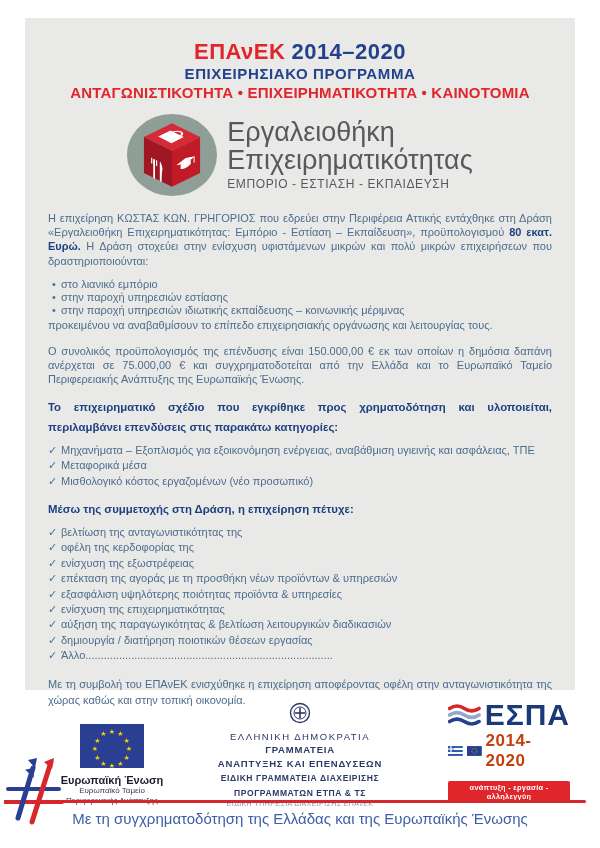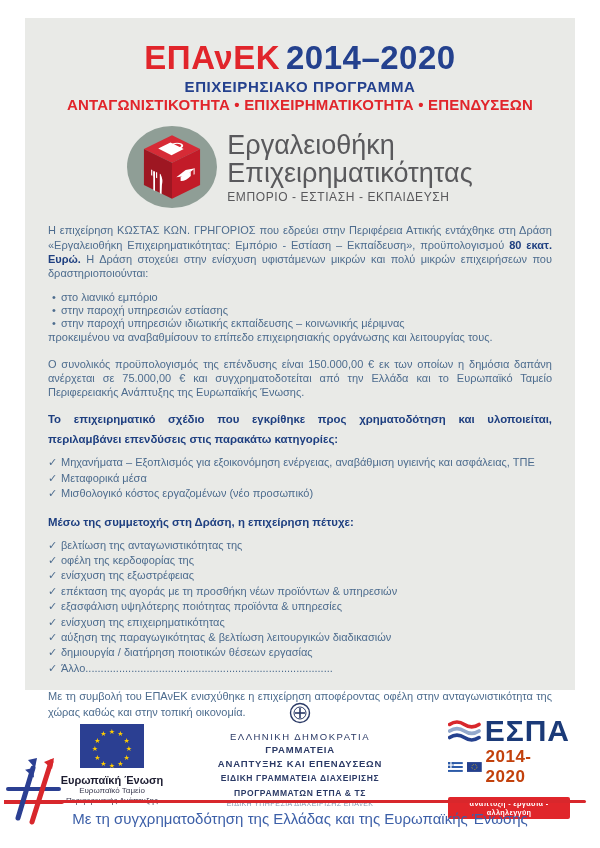--- a/index.html
+++ b/index.html
@@ -6,21 +6,21 @@
   .page{
     position:relative;width:600px;height:848px;background:#ffffff;
     font-family:"Liberation Sans", sans-serif;overflow:hidden;
   }
   .card{
     position:absolute;left:25px;top:18px;width:550px;height:672px;
     background:#e9eae7;
   }
   
   .hdr{padding-top:21px;text-align:center;line-height:1.15;}
-  .hdr-l1{font-size:33px;font-weight:bold;letter-spacing:0.5px;}
+  .hdr-l1{font-size:22px;font-weight:bold;letter-spacing:0.5px;}
   .hdr-acronym{color:#e1252b;}
   .hdr-years{color:#24418e;font-weight:600;margin-left:6px;}
   .hdr-l2{font-size:15px;font-weight:bold;color:#24418e;letter-spacing:0.6px;margin-top:1px;}
   .hdr-l3{font-size:15px;font-weight:bold;color:#e1252b;letter-spacing:0.2px;margin-top:1px;}
   
   .brand{display:flex;align-items:center;justify-content:center;margin-top:13px;gap:10px;}
   .brand-circle{width:90px;height:82px;border-radius:50%;background:#8f9e96;display:flex;align-items:center;justify-content:center;flex:0 0 auto;}
   .brand-text{text-align:left;}
   .brand-title{font-size:27px;color:#59595c;line-height:28px;}
   .brand-sub{font-size:12px;color:#59595c;letter-spacing:0.6px;margin-top:3px;}
@@ -40,21 +40,21 @@
   
   .eu-block{position:absolute;left:44px;top:724px;width:136px;text-align:center;}
   .eu-flag{display:inline-block;}
   .eu-name{font-size:11px;font-weight:bold;color:#1c1c30;margin-top:2px;}
   .eu-small{font-size:8px;color:#3a3a50;line-height:9.5px;}
   .min-block{position:absolute;left:190px;top:702px;width:220px;text-align:center;color:#2b3a66;}
   .min-l1{font-size:9.5px;letter-spacing:1.5px;margin-top:3px;}
   .min-l23{font-size:9.5px;font-weight:bold;letter-spacing:0.8px;line-height:11.5px;margin-top:2px;}
   .min-l45{font-size:8.5px;font-weight:bold;letter-spacing:0.6px;line-height:10.5px;margin-top:4px;}
   .min-l6{font-size:7px;color:#8593ad;letter-spacing:0.4px;margin-top:2px;}
-  .espa-block{position:absolute;left:448px;top:716px;width:122px;}
+  .espa-block{position:absolute;left:448px;top:700px;width:122px;}
   .espa-top{display:flex;align-items:center;justify-content:center;gap:4px;}
   .espa-name{font-size:30px;font-weight:bold;color:#1b3a78;letter-spacing:1px;line-height:30px;}
   .espa-mid{display:flex;align-items:center;justify-content:flex-end;gap:4px;margin-top:1px;}
   .espa-years{font-size:17px;font-weight:bold;color:#c2410c;letter-spacing:0.5px;}
   .espa-band{margin-top:10px;background:#e0262b;border-radius:2px;color:#ffffff;font-size:7.3px;font-weight:bold;text-align:center;padding:2px 0;letter-spacing:0.3px;}
   .redline{position:absolute;left:10px;top:800px;width:576px;height:3px;background:#d8272c;border-radius:2px;}
   .hashtag{position:absolute;left:4px;top:752px;}
   .tagline{position:absolute;left:0;top:810px;width:100%;text-align:center;color:#3c5fa8;font-size:15px;}
 </style>
 </head>
@@ -62,21 +62,21 @@
 
 <div class="page">
 
   <div class="card">
 
     <div class="hdr">
       <div class="hdr-l1">
         <span class="hdr-acronym">ΕΠΑνΕΚ</span><span class="hdr-years">2014–2020</span>
       </div>
       <div class="hdr-l2">ΕΠΙΧΕΙΡΗΣΙΑΚΟ ΠΡΟΓΡΑΜΜΑ</div>
-      <div class="hdr-l3">ΑΝΤΑΓΩΝΙΣΤΙΚΟΤΗΤΑ • ΕΠΙΧΕΙΡΗΜΑΤΙΚΟΤΗΤΑ • ΕΠΕΝΔΥΣΕΩΝ</div>
+      <div class="hdr-l3">ΑΝΤΑΓΩΝΙΣΤΙΚΟΤΗΤΑ • ΕΠΙΧΕΙΡΗΜΑΤΙΚΟΤΗΤΑ • ΚΑΙΝΟΤΟΜΙΑ</div>
     </div>
 
     <div class="brand">
       <div class="brand-circle">
         <svg width="72" height="72" viewBox="0 0 100 100">
           <polygon points="50,6 89,25 50,44 11,25" fill="#d62b36"></polygon>
           <polygon points="11,25 50,44 50,94 11,75" fill="#9e1722"></polygon>
           <polygon points="50,44 89,25 89,75 50,94" fill="#c21b28"></polygon>
 
           <g transform="translate(50,24) scale(1,0.5) rotate(45)">

